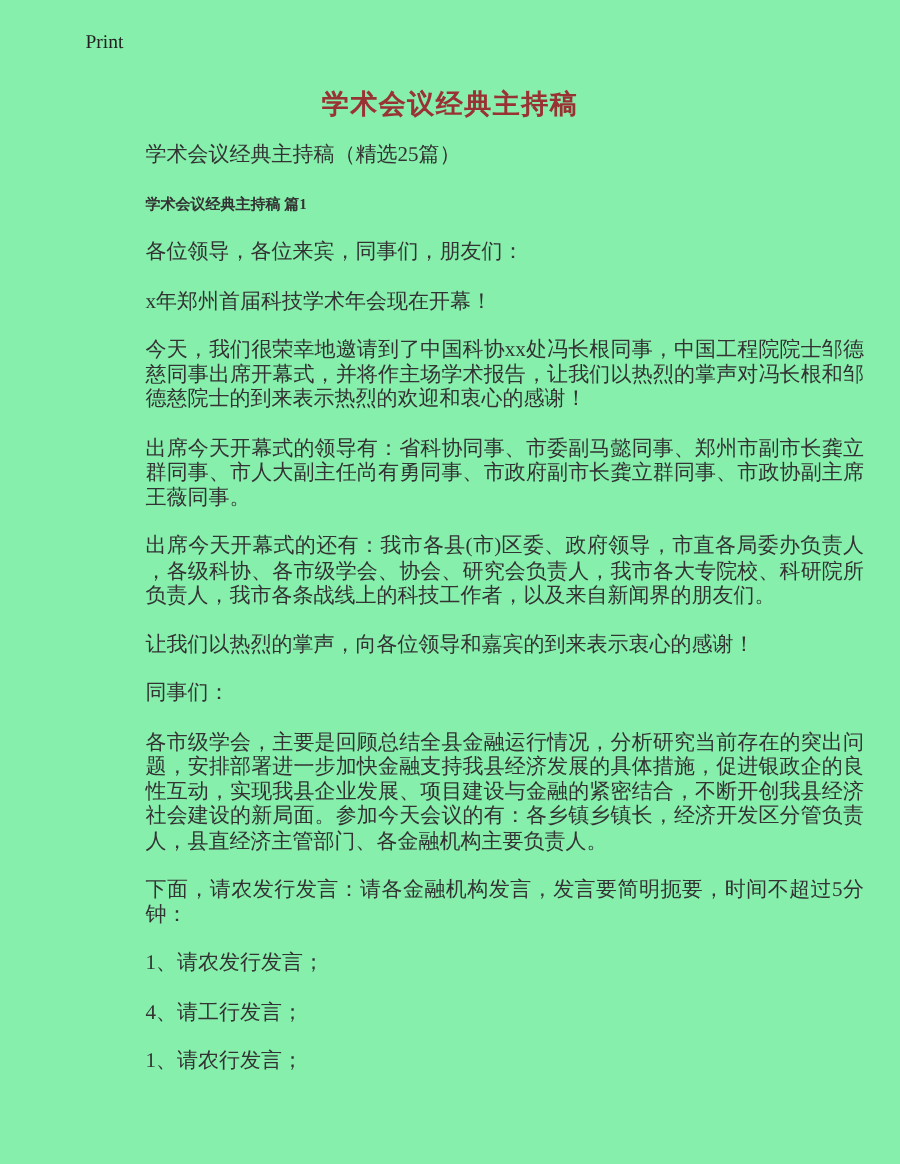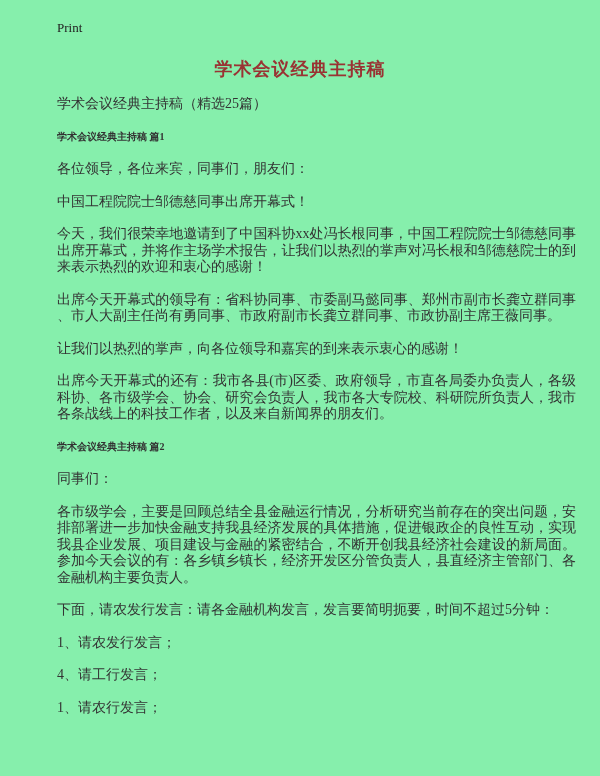--- a/index.html
+++ b/index.html
@@ -32,20 +32,21 @@
     text-align: center;
     letter-spacing: 1px;
   }
   .doc-body {
     padding: 0 24px 0 57px;
     font-size: 14px;
     line-height: 16.5px;
     text-align: justify;
     word-break: break-all;
     line-break: anywhere;
+    margin-left: 40px;
   }
   .doc-body p {
     margin: 0 0 16px 0;
   }
   .doc-body h2 {
     margin: 0 0 16px 0;
     font-size: 10px;
     line-height: 16.5px;
     font-weight: 700;
   }
@@ -59,27 +60,26 @@
 
   <h1 class="doc-title" style="color: rgb(153, 51, 51);">学术会议经典主持稿</h1>
 
   <div class="doc-body">
 
     <p>学术会议经典主持稿（精选25篇）</p>
 
     <h2>学术会议经典主持稿 篇1</h2>
 
     <p>各位领导，各位来宾，同事们，朋友们：</p>
-    <p>中国工程院院士邹德慈同事出席开幕式！</p>
+    <p>x年郑州首届科技学术年会现在开幕！</p>
     <p>今天，我们很荣幸地邀请到了中国科协xx处冯长根同事，中国工程院院士邹德慈同事出席开幕式，并将作主场学术报告，让我们以热烈的掌声对冯长根和邹德慈院士的到来表示热烈的欢迎和衷心的感谢！</p>
     <p>出席今天开幕式的领导有：省科协同事、市委副马懿同事、郑州市副市长龚立群同事、市人大副主任尚有勇同事、市政府副市长龚立群同事、市政协副主席王薇同事。</p>
+    <p>出席今天开幕式的还有：我市各县(市)区委、政府领导，市直各局委办负责人，各级科协、各市级学会、协会、研究会负责人，我市各大专院校、科研院所负责人，我市各条战线上的科技工作者，以及来自新闻界的朋友们。</p>
     <p>让我们以热烈的掌声，向各位领导和嘉宾的到来表示衷心的感谢！</p>
-    <p>出席今天开幕式的还有：我市各县(市)区委、政府领导，市直各局委办负责人，各级科协、各市级学会、协会、研究会负责人，我市各大专院校、科研院所负责人，我市各条战线上的科技工作者，以及来自新闻界的朋友们。</p>
 
-    <h2>学术会议经典主持稿 篇2</h2>
 
     <p>同事们：</p>
     <p>各市级学会，主要是回顾总结全县金融运行情况，分析研究当前存在的突出问题，安排部署进一步加快金融支持我县经济发展的具体措施，促进银政企的良性互动，实现我县企业发展、项目建设与金融的紧密结合，不断开创我县经济社会建设的新局面。参加今天会议的有：各乡镇乡镇长，经济开发区分管负责人，县直经济主管部门、各金融机构主要负责人。</p>
     <p>下面，请农发行发言：请各金融机构发言，发言要简明扼要，时间不超过5分钟：</p>
     <p>1、请农发行发言；</p>
     <p>4、请工行发言；</p>
     <p>1、请农行发言；</p>
 
   </div>
 </div>

